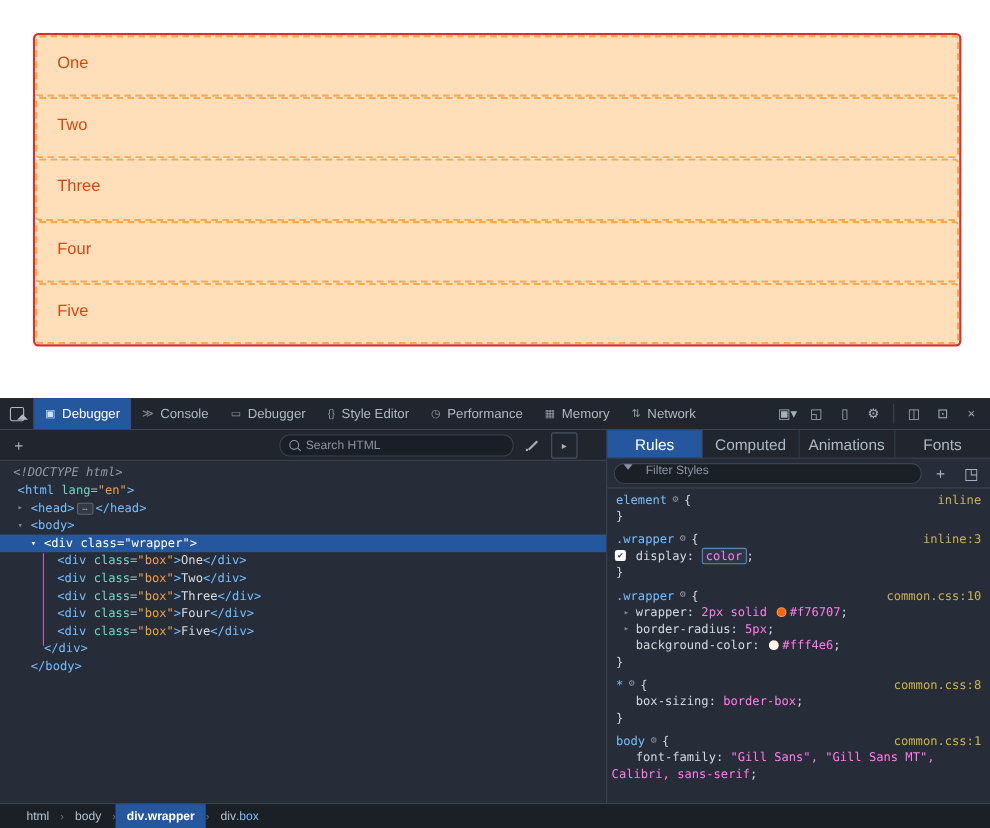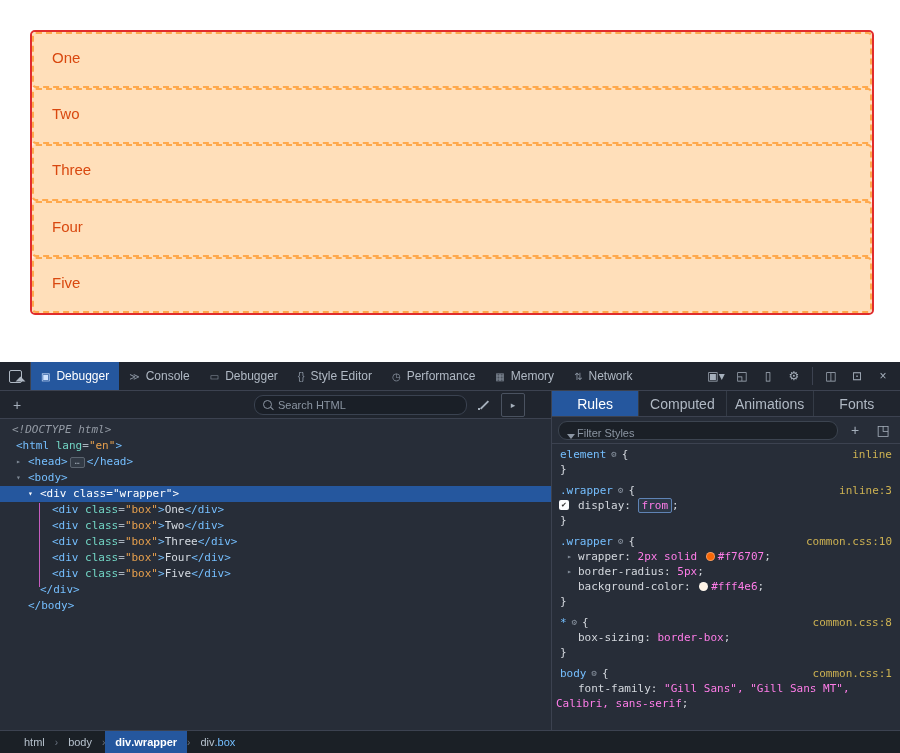--- a/index.html
+++ b/index.html
@@ -64,21 +64,21 @@
   .indent-guide{position:absolute;left:39px;top:84px;height:84px;width:1px;background:#c65cc0;}
 
   
   .rules-panel{flex:1;display:flex;flex-direction:column;min-width:0;}
   .rules-tabs{height:25px;display:flex;border-bottom:1px solid #3c4250;background:#20252e;font-size:14px;}
   .rtab{flex:1;display:flex;align-items:center;justify-content:center;color:#b0b9c4;border-right:1px solid #343b46;cursor:default;}
   .rtab:last-child{border-right:none;}
   .rtab.active{background:var(--accent,#25579e);color:#fff;}
   .filter-row{height:26px;border-bottom:1px solid #3c4250;display:flex;align-items:center;padding:0 6px;gap:6px;}
   .filter-box{flex:1;height:17px;border:1px solid #3c4450;background:#1b2027;border-radius:9px;color:#8b95a2;
-    display:flex;align-items:flex-end;gap:2px;padding:0 8px;font-size:11px;min-width:0;}
+    display:flex;align-items:flex-start;gap:12px;padding:0 8px;font-size:11px;min-width:0;}
   .funnel{width:0;height:0;border-left:4px solid transparent;border-right:4px solid transparent;border-top:5px solid #8b95a2;flex:none;}
   .rules-body{flex:1;font-family:"DejaVu Sans Mono",monospace;font-size:11px;line-height:15px;padding-top:3px;overflow:hidden;}
   .rule{margin-bottom:6px;}
   .rule-header{display:flex;align-items:center;padding:0 8px;}
   .rule-header .sel{color:#75bfff;}
   .gear{font-size:9px;color:#8b95a2;margin:0 5px 0 5px;}
   .brace{color:#d4d8de;}
   .loc{margin-left:auto;color:#ccb152;padding-left:6px;}
   .decl{position:relative;padding:0 8px 0 4px;text-indent:22px;color:#d4d8de;}
   .decl .exp{position:absolute;left:15px;top:0;font-size:8px;color:#808a96;text-indent:0;}
@@ -223,21 +223,21 @@
               </div>
               <div class="rule-close">}</div>
             </div>
             <div class="rule">
               <div class="rule-header">
                 <span class="sel">.wrapper</span>
                 <span class="gear">⚙</span>
                 <span class="brace">{</span>
                 <span class="loc">inline:3</span>
               </div>
-              <div class="decl"><span class="chk">✔</span><span class="name">display</span><span>: </span><span class="value-box"><span class="v">from</span></span><span>;</span></div>
+              <div class="decl"><span class="chk">✔</span><span class="name">display</span><span>: </span><span class="value-box"><span class="v">color</span></span><span>;</span></div>
               <div class="rule-close">}</div>
             </div>
             <div class="rule">
               <div class="rule-header">
                 <span class="sel">.wrapper</span>
                 <span class="gear">⚙</span>
                 <span class="brace">{</span>
                 <span class="loc">common.css:10</span>
               </div>
               <div class="decl"><span class="exp">▸</span><span class="name">wrapper</span><span>: </span><span class="v">2px solid</span><span> </span><span class="swatch" style="background: rgb(247, 103, 7);"></span><span class="v">#f76707</span><span>;</span></div>

